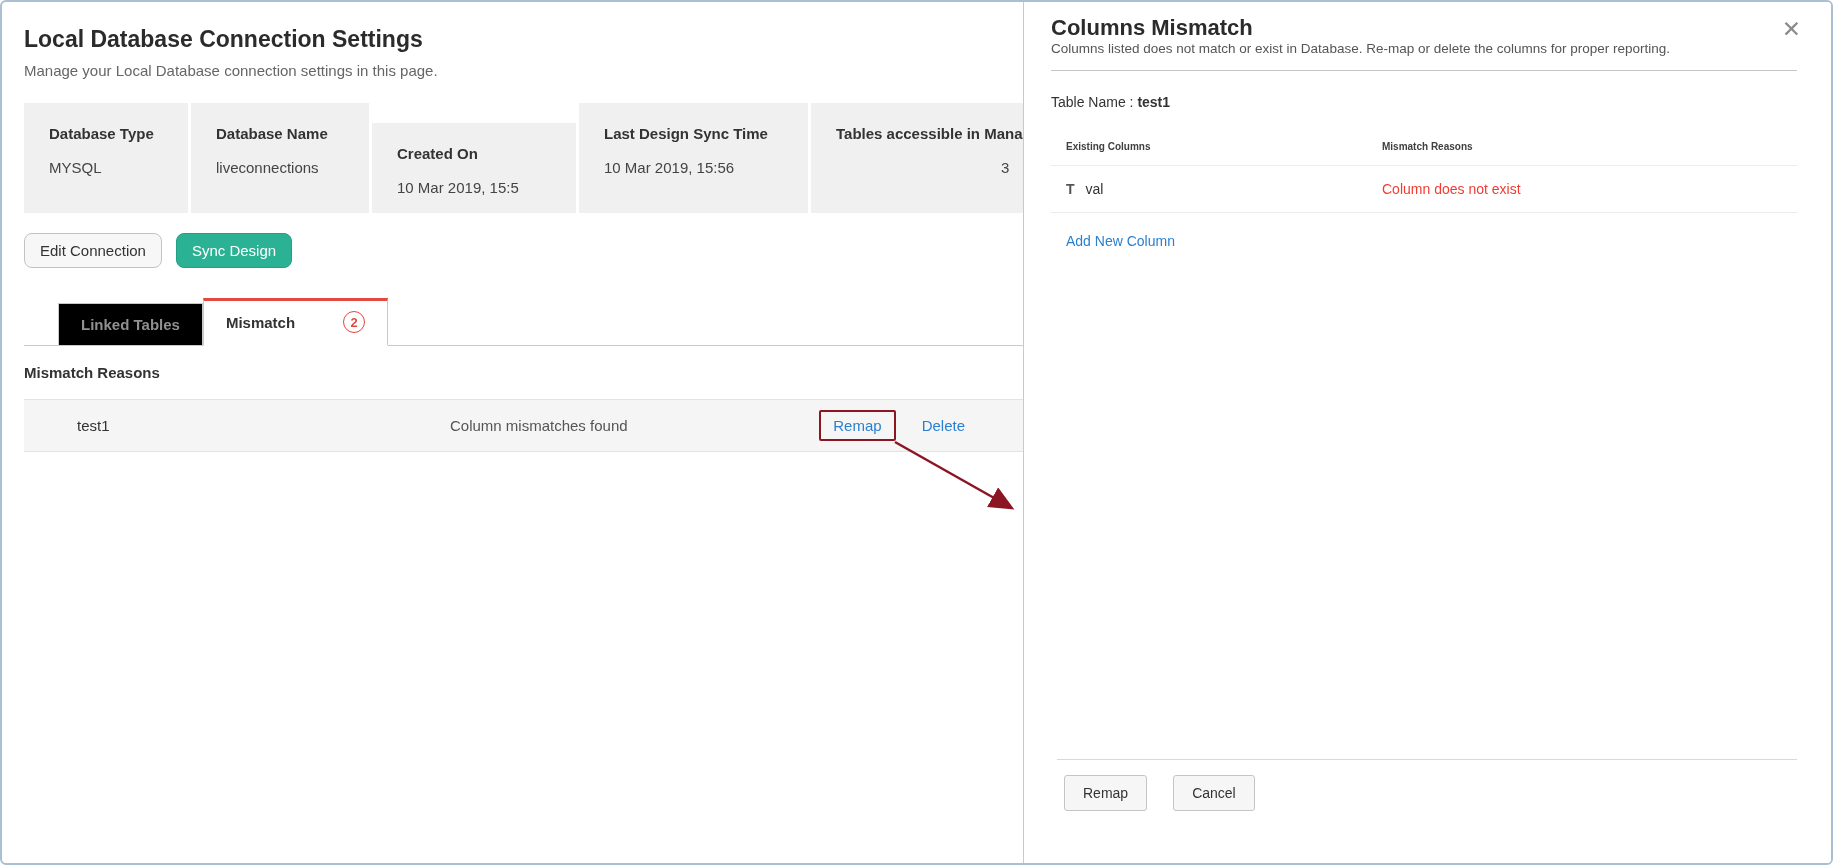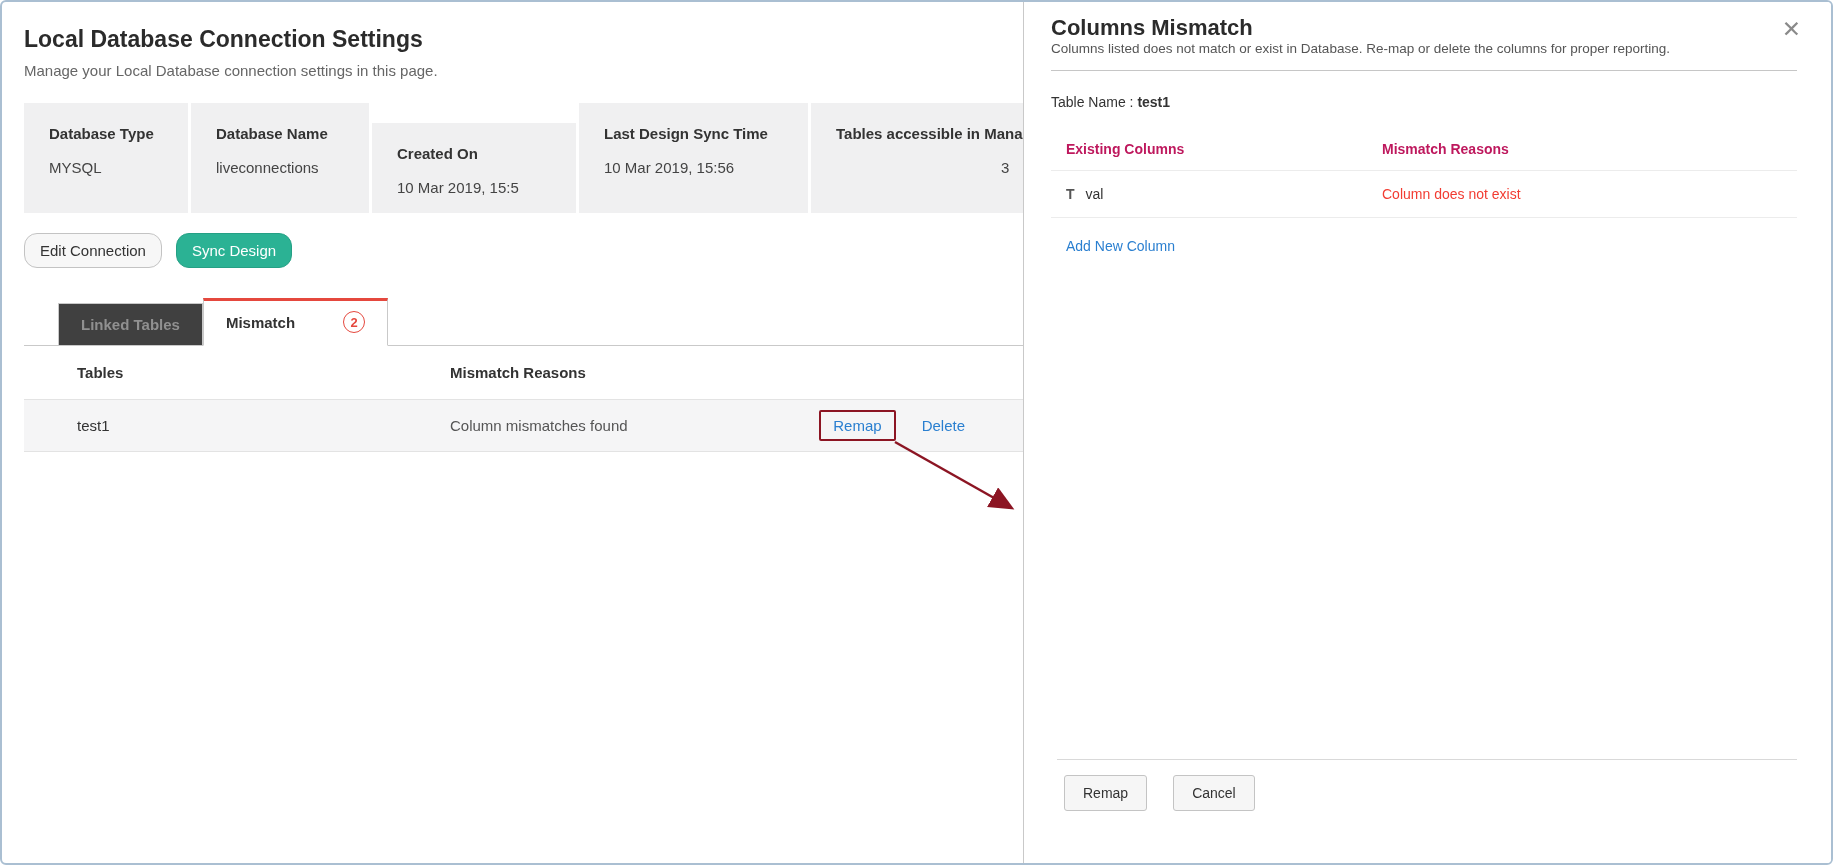--- a/index.html
+++ b/index.html
@@ -43,21 +43,21 @@
   .info-cell.c4 { width: 229px; }
   .info-cell.c5 { width: 320px; }
   .info-header { font-size: 15px; font-weight: bold; color: #333; white-space: nowrap; }
   .info-value { font-size: 15px; color: #444; margin-top: 17px; white-space: nowrap; }
   .info-value.offset { padding-left: 165px; }
 
   .action-buttons { margin-top: 20px; display: flex; gap: 14px; }
   .btn {
     font-size: 15px;
     padding: 8px 15px;
-    border-radius: 13px;
+    border-radius: 8px;
     cursor: pointer;
     white-space: nowrap;
   }
   .btn-edit { background: #f7f7f7; border: 1px solid #c3c3c3; color: #333; }
   .btn-sync { background: #2bb294; border: 1px solid #25a085; color: #fff; }
 
   .tabs {
     margin-top: 30px;
     padding-left: 34px;
     border-bottom: 1px solid #c9c9c9;
@@ -68,21 +68,21 @@
     font-size: 15px;
     font-weight: bold;
     padding: 12px 22px;
     margin-bottom: -1px;
     cursor: pointer;
     display: flex;
     align-items: center;
     gap: 9px;
   }
   .tab.inactive {
-    background: #404040;
+    background: #000000;
     border: 1px solid #c9c9c9;
     color: #909090;
   }
   .tab.active {
     background: #fff;
     border-top: 3px solid #e5483e;
     border-left: 1px solid #c9c9c9;
     border-right: 1px solid #c9c9c9;
     border-bottom: 1px solid #fff;
     color: #333;
@@ -178,23 +178,23 @@
     display: flex;
     flex-direction: column;
   }
   .table-name-line { margin-top: 23px; font-size: 14px; color: #333; }
   .table-name-line .tn-value { font-weight: bold; }
   .panel-cols-header {
     display: flex;
     margin-top: 31px;
     padding: 0 0 13px 15px;
     border-bottom: 1px solid #ececec;
-    font-size: 14px;
-    font-weight: bold;
-    color: #be185d;
+    font-size: 10px;
+    font-weight: bold;
+    color: #404040;
   }
   .pc-col1 { width: 316px; }
   .pc-col2 { flex: 1; }
   .panel-row {
     display: flex;
     align-items: center;
     padding: 15px 0 15px 15px;
     border-bottom: 1px solid #ececec;
     font-size: 14px;
     color: #333;
@@ -271,21 +271,20 @@
       <div class="tab inactive">
         <span>Linked Tables</span>
       </div>
       <div class="tab active">
         <span>Mismatch</span>
         <span class="badge">2</span>
       </div>
     </div>
 
     <div class="mt-header">
-      <div class="mt-col-table">Tables</div>
       <div class="mt-col-reason">Mismatch Reasons</div>
     </div>
 
     <div class="mt-row">
       <div class="mt-col-table">test1</div>
       <div class="mt-col-reason">Column mismatches found</div>
       <div class="mt-actions">
         <span class="remap-annotation-box">
           <a class="link">Remap</a>
         </span>

